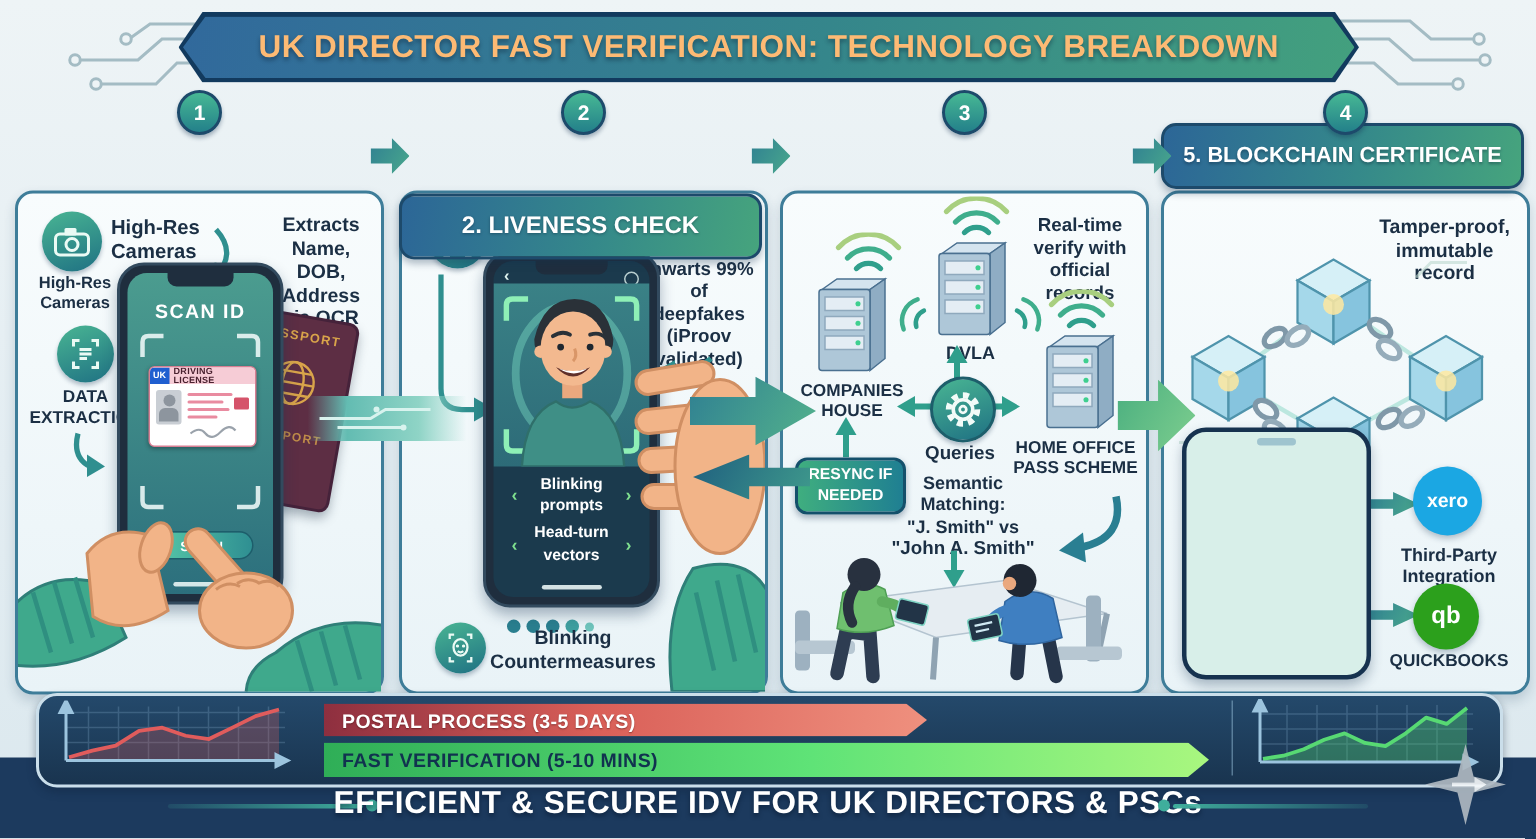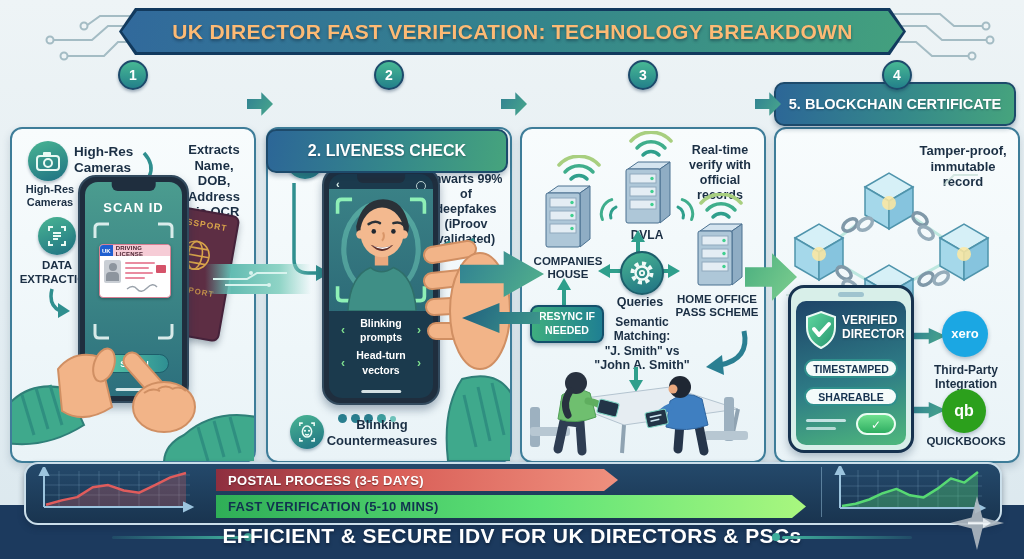--- a/index.html
+++ b/index.html
@@ -491,38 +491,20 @@
       <use href="#cube" x="162" y="79"></use>
       <use href="#cube" x="87" y="120"></use>
       <use href="#chain" transform="translate(72,80) rotate(-35)"></use>
       <use href="#chain" transform="translate(142,74) rotate(35)"></use>
       <use href="#chain" transform="translate(66,128) rotate(35)"></use>
       <use href="#chain" transform="translate(148,134) rotate(-35)"></use>
     </svg>
 
     <div class="abs" style="left:12px;top:156px;width:120px;height:162px;background:#d8efe9;border:3px solid #16324f;border-radius:16px;box-shadow:0 4px 8px rgba(20,50,80,.3);z-index:2;">
       <div class="abs" style="left:50%;top:4px;transform:translateX(-50%);width:26px;height:5px;background:#9fc4cf;border-radius:3px;"></div>
-      <div class="abs" style="left:5px;top:13px;right:5px;bottom:5px;border-radius:10px;overflow:hidden;background:linear-gradient(165deg,#1e4468 0%,#2e7c86 55%,#4fb87c 100%);">
-        <svg class="abs" style="left:7px;top:9px;" width="36" height="40">
-          <defs>
-              <linearGradient id="shg" x1="0" y1="0" x2="1" y2="1">
-                <stop offset="0" stop-color="#5fd9a0"></stop>
-                <stop offset="1" stop-color="#27946f"></stop>
-              </linearGradient>
-            </defs>
-          <path d="M18 2 L32 7 V17 C32 27 26 34 18 38 C10 34 4 27 4 17 V7 Z" fill="url(#shg)" stroke="#eafaf4" stroke-width="2"></path>
-          <path d="M11 19 l5 6 l10 -11" stroke="#fff" stroke-width="4" fill="none" stroke-linecap="round" stroke-linejoin="round"></path>
-        </svg>
-        <div class="abs" style="left:46px;top:12px;width:62px;color:#fff;font-weight:bold;font-size:12px;line-height:1.2;text-shadow:0 1px 2px rgba(10,30,50,.4);">VERIFIED DIRECTOR</div>
-        <div class="abs ctr" style="left:8px;top:58px;width:94px;height:19px;background:#f4fbfa;border:2px solid #2f8f8c;border-radius:10px;color:#16324f;font-weight:bold;font-size:10.5px;line-height:17px;box-sizing:border-box;">TIMESTAMPED</div>
-        <div class="abs ctr" style="left:8px;top:86px;width:94px;height:19px;background:#f4fbfa;border:2px solid #2f8f8c;border-radius:10px;color:#16324f;font-weight:bold;font-size:10.5px;line-height:17px;box-sizing:border-box;">SHAREABLE</div>
-        <div class="abs" style="left:10px;top:118px;width:40px;height:3px;background:rgba(230,245,250,.8);border-radius:2px;"></div>
-        <div class="abs" style="left:10px;top:126px;width:30px;height:3px;background:rgba(230,245,250,.7);border-radius:2px;"></div>
-        <div class="abs ctr" style="left:60px;top:112px;width:40px;height:22px;border-radius:11px;background:linear-gradient(180deg,#6fe08f,#2fae62);border:2px solid #eafcf2;color:#fff;font-weight:bold;font-size:12px;line-height:20px;box-sizing:border-box;">✓</div>
-      </div>
     </div>
 
     <div class="abs block-arrow" style="left:134px;top:198px;width:36px;height:18px;background:linear-gradient(120deg,#2f7f92,#4aa98c);"></div>
     <div class="abs ctr" style="left:166px;top:182px;width:46px;height:46px;border-radius:50%;background:#1ba7e3;color:#fff;font-weight:bold;font-size:13px;line-height:46px;box-shadow:0 2px 4px rgba(20,50,80,.3);">xero</div>
     <div class="abs note ctr" style="left:146px;top:234px;width:88px;font-size:12px;">Third-Party Integration</div>
     <div class="abs block-arrow" style="left:134px;top:272px;width:36px;height:18px;background:linear-gradient(120deg,#2f7f92,#4aa98c);"></div>
     <div class="abs ctr" style="left:166px;top:260px;width:44px;height:44px;border-radius:50%;background:#2ca01c;color:#fff;font-weight:bold;font-size:16px;line-height:44px;box-shadow:0 2px 4px rgba(20,50,80,.3);">qb</div>
     <div class="abs note ctr" style="left:146px;top:306px;width:88px;font-size:11.5px;">QUICKBOOKS</div>
   </div>
 

